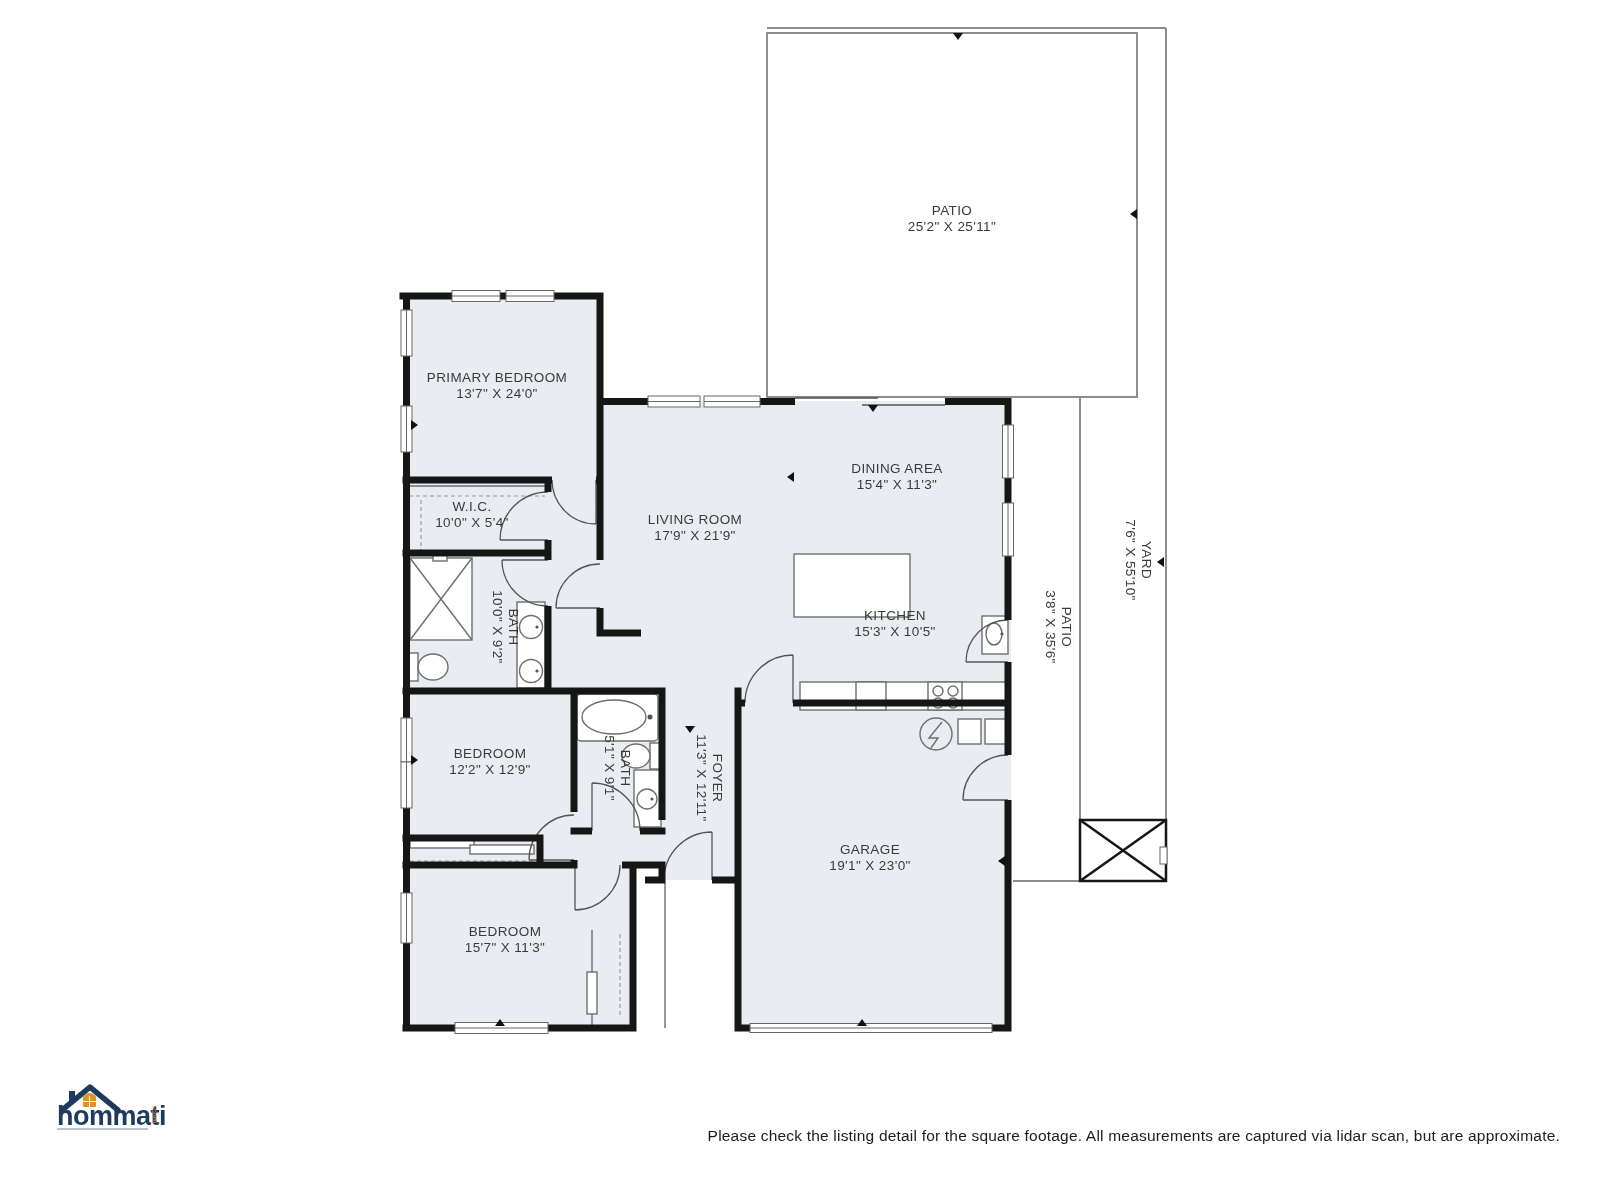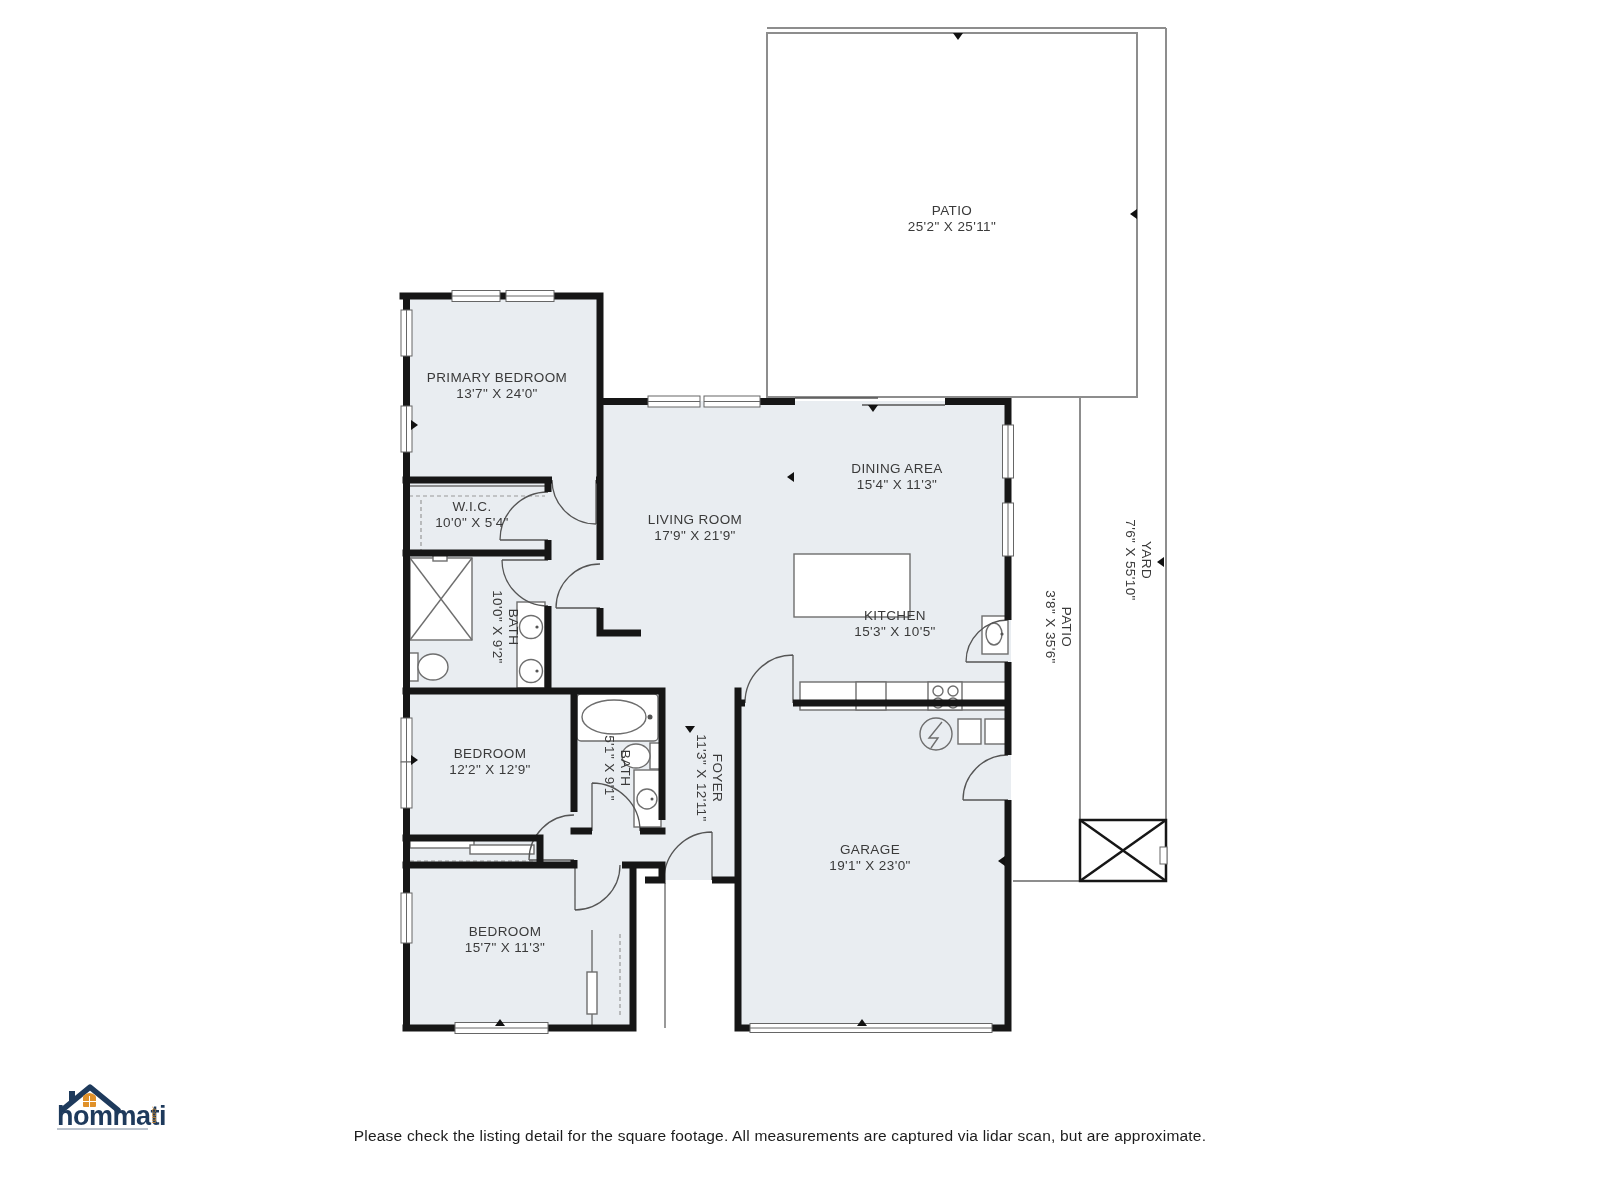--- a/index.html
+++ b/index.html
@@ -8,21 +8,21 @@
   .lbl{font-family:"Liberation Sans",sans-serif;font-size:13.5px;fill:#3a3a3a;letter-spacing:.4px;text-anchor:middle;}
   .wall{stroke:#161616;stroke-width:7;fill:none;stroke-linecap:butt;}
   .thin{stroke:#8d8d8d;stroke-width:2;fill:none;}
   .fix{stroke:#6e6e6e;stroke-width:1.4;fill:#fff;}
   .fixn{stroke:#6e6e6e;stroke-width:1.4;fill:none;}
   .arc{stroke:#555;stroke-width:1.3;fill:none;}
   .win{fill:#fff;stroke:#666;stroke-width:1;}
   .winline{stroke:#666;stroke-width:1;}
   .dash{stroke:#999;stroke-width:1.2;fill:none;stroke-dasharray:4 3;}
   .marker{fill:#111;}
-  #disclaimer{position:absolute;top:1127px;left:0;width:1560px;text-align:center;font-size:15.5px;color:#1c1c1c;letter-spacing:.2px;}
+  #disclaimer{position:absolute;top:1127px;left:0;width:1560px;text-align:right;font-size:15.5px;color:#1c1c1c;letter-spacing:.2px;}
 </style>
 </head>
 <body>
 
 <svg width="1600" height="1200" viewBox="0 0 1600 1200">
 
   <g>
     <line class="thin" x1="767" y1="28" x2="1166" y2="28"></line>
     <rect class="thin" x="767" y="33" width="370" height="364" fill="#fff"></rect>
     <line class="thin" x1="1166" y1="28" x2="1166" y2="881"></line>

